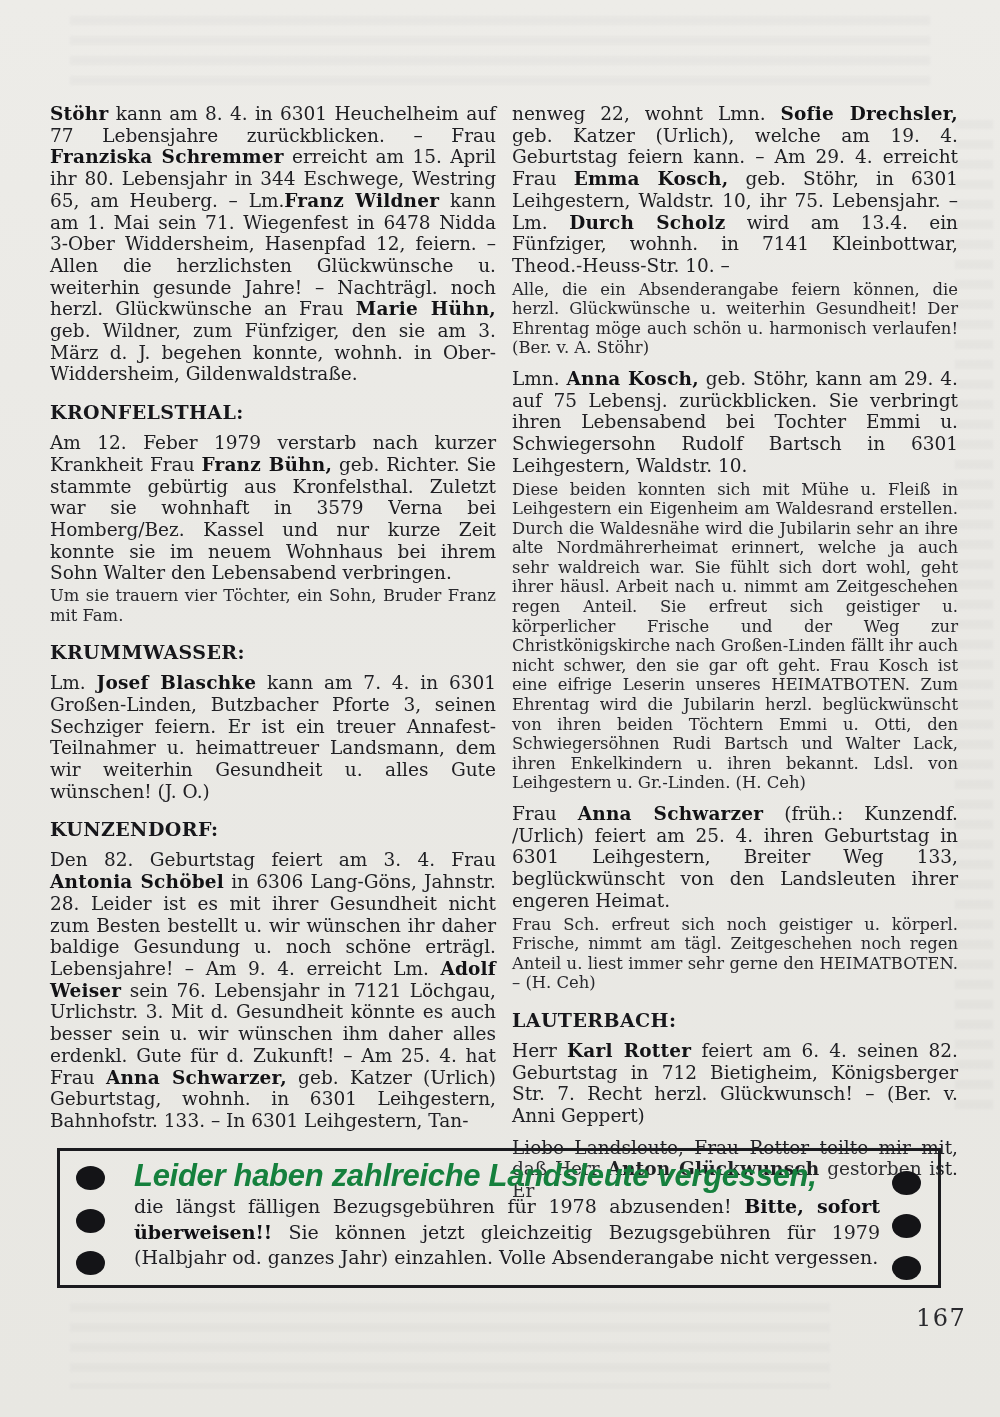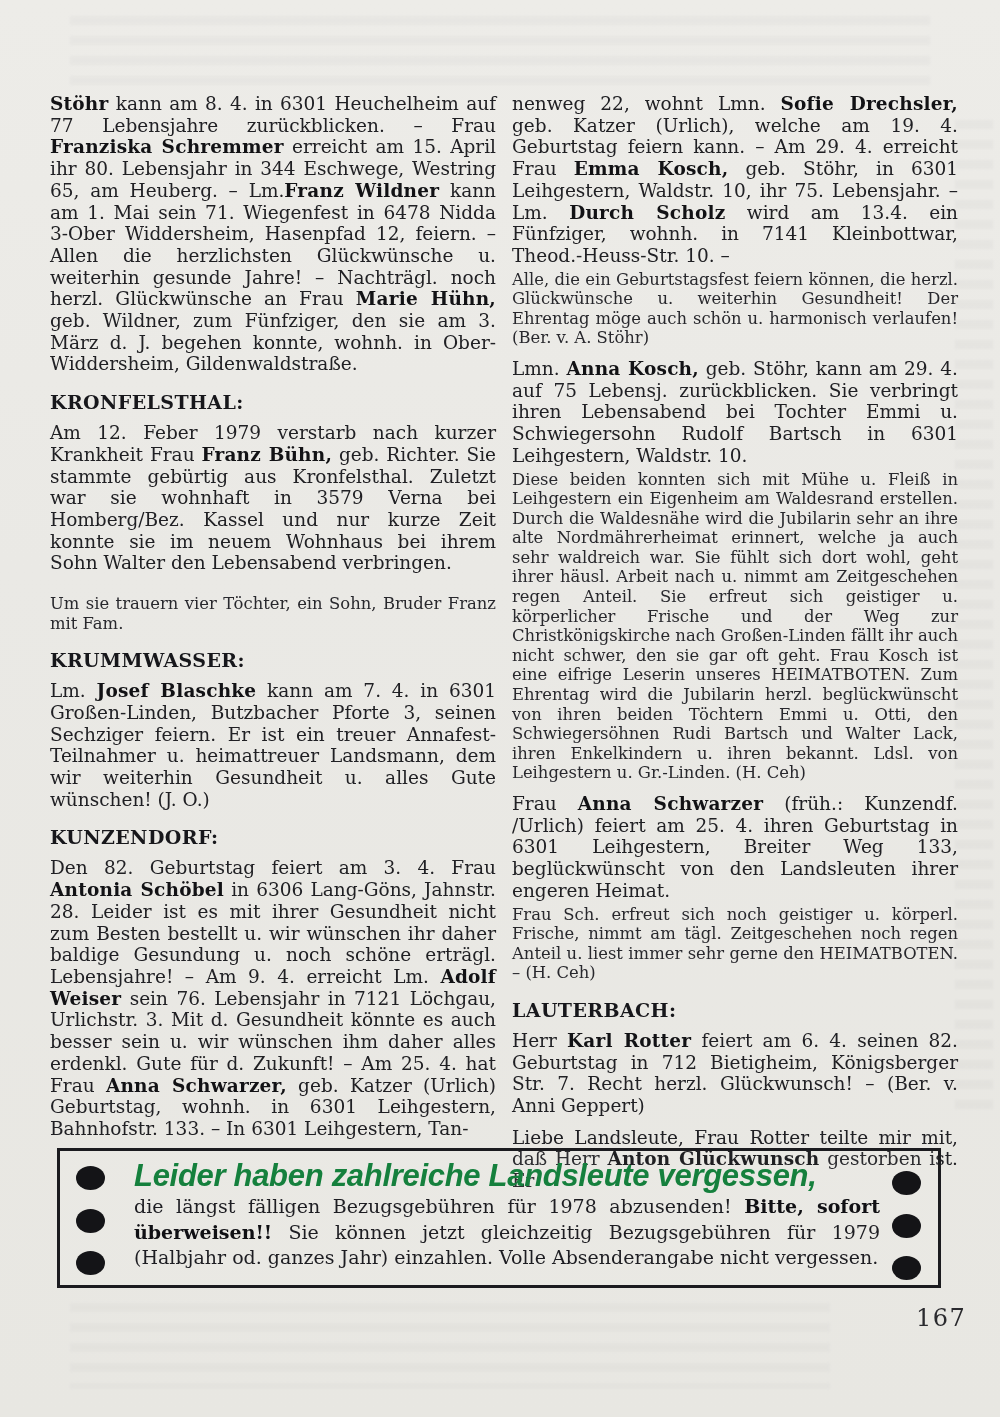--- a/index.html
+++ b/index.html
@@ -14,34 +14,34 @@
     position:absolute;pointer-events:none;
     background:repeating-linear-gradient(180deg,
       rgba(110,110,116,0.085) 0 9px, rgba(0,0,0,0) 9px 20px);
     filter:blur(1.4px);
   }
   .ghost.g-top{top:16px;left:70px;width:860px;height:78px;opacity:.5;}
   .ghost.g-mid{top:120px;left:955px;width:38px;height:1000px;opacity:.6;}
   .ghost.g-bottom{top:1303px;left:70px;width:760px;height:86px;opacity:.45;}
 
   .columns{
-    position:absolute;top:93px;left:50px;width:912px;
+    position:absolute;top:103px;left:50px;width:912px;
     display:flex;gap:16px;
   }
   .col{width:446px;}
 
   p{margin:0;}
   .p-main{
     font-size:18.5px;line-height:21.7px;text-align:justify;
     color:#202024;
   }
   .p-main b{color:#121215;letter-spacing:.2px;}
   .p-note{
     font-size:16.4px;line-height:19.6px;text-align:justify;
-    color:#28282d;margin-top:20px;
+    color:#28282d;margin-top:2px;
   }
   .sect-heading{
     font-size:19px;font-weight:bold;letter-spacing:.4px;
     color:#17171b;margin:16px 0 9px 0;
   }
   .mt10{margin-top:10px;}
   .mt3{margin-top:3px;}
 
   
   .notice-box{
@@ -97,21 +97,21 @@
 
     <h2 class="sect-heading">KRUMMWASSER:</h2>
     <p class="p-main">Lm. <b>Josef Blaschke</b> kann am 7. 4. in 6301 Großen-Linden, Butzbacher Pforte 3, seinen Sechziger feiern. Er ist ein treuer Annafest-Teilnahmer u. heimattreuer Landsmann, dem wir weiterhin Gesundheit u. alles Gute wünschen! (J. O.)</p>
 
     <h2 class="sect-heading">KUNZENDORF:</h2>
     <p class="p-main">Den 82. Geburtstag feiert am 3. 4. Frau <b>Antonia Schöbel</b> in 6306 Lang-Göns, Jahnstr. 28. Leider ist es mit ihrer Gesundheit nicht zum Besten bestellt u. wir wünschen ihr daher baldige Gesundung u. noch schöne erträgl. Lebensjahre! – Am 9. 4. erreicht Lm. <b>Adolf Weiser</b> sein 76. Lebensjahr in 7121 Löchgau, Urlichstr. 3. Mit d. Gesundheit könnte es auch besser sein u. wir wünschen ihm daher alles erdenkl. Gute für d. Zukunft! – Am 25. 4. hat Frau <b>Anna Schwarzer,</b> geb. Katzer (Urlich) Geburtstag, wohnh. in 6301 Leihgestern, Bahnhofstr. 133. – In 6301 Leihgestern, Tan-</p>
   </div>
 
   <div class="col">
     <p class="p-main">nenweg 22, wohnt Lmn. <b>Sofie Drechsler,</b> geb. Katzer (Urlich), welche am 19. 4. Geburtstag feiern kann. – Am 29. 4. erreicht Frau <b>Emma Kosch,</b> geb. Stöhr, in 6301 Leihgestern, Waldstr. 10, ihr 75. Lebensjahr. – Lm. <b>Durch Scholz</b> wird am 13.4. ein Fünfziger, wohnh. in 7141 Kleinbottwar, Theod.-Heuss-Str. 10. –</p>
-    <p class="p-note mt3">Alle, die ein Geburtstagsfest feiern können, die herzl. Glückwünsche u. weiterhin Gesundheit! Der Ehrentag möge auch schön u. harmonisch verlaufen! (Ber. v. A. Stöhr)</p>
+    <p class="p-note mt3">Alle, die ein Absenderangabe feiern können, die herzl. Glückwünsche u. weiterhin Gesundheit! Der Ehrentag möge auch schön u. harmonisch verlaufen! (Ber. v. A. Stöhr)</p>
 
     <p class="p-main mt10">Lmn. <b>Anna Kosch,</b> geb. Stöhr, kann am 29. 4. auf 75 Lebensj. zurückblicken. Sie verbringt ihren Lebensabend bei Tochter Emmi u. Schwiegersohn Rudolf Bartsch in 6301 Leihgestern, Waldstr. 10.</p>
     <p class="p-note mt3">Diese beiden konnten sich mit Mühe u. Fleiß in Leihgestern ein Eigenheim am Waldesrand erstellen. Durch die Waldesnähe wird die Jubilarin sehr an ihre alte Nordmährerheimat erinnert, welche ja auch sehr waldreich war. Sie fühlt sich dort wohl, geht ihrer häusl. Arbeit nach u. nimmt am Zeitgeschehen regen Anteil. Sie erfreut sich geistiger u. körperlicher Frische und der Weg zur Christkönigskirche nach Großen-Linden fällt ihr auch nicht schwer, den sie gar oft geht. Frau Kosch ist eine eifrige Leserin unseres HEIMATBOTEN. Zum Ehrentag wird die Jubilarin herzl. beglückwünscht von ihren beiden Töchtern Emmi u. Otti, den Schwiegersöhnen Rudi Bartsch und Walter Lack, ihren Enkelkindern u. ihren bekannt. Ldsl. von Leihgestern u. Gr.-Linden. (H. Ceh)</p>
 
     <p class="p-main mt10">Frau <b>Anna Schwarzer</b> (früh.: Kunzendf. /Urlich) feiert am 25. 4. ihren Geburtstag in 6301 Leihgestern, Breiter Weg 133, beglückwünscht von den Landsleuten ihrer engeren Heimat.</p>
     <p class="p-note mt3">Frau Sch. erfreut sich noch geistiger u. körperl. Frische, nimmt am tägl. Zeitgeschehen noch regen Anteil u. liest immer sehr gerne den HEIMATBOTEN. – (H. Ceh)</p>
 
     <h2 class="sect-heading">LAUTERBACH:</h2>
     <p class="p-main">Herr <b>Karl Rotter</b> feiert am 6. 4. seinen 82. Geburtstag in 712 Bietigheim, Königsberger Str. 7. Recht herzl. Glückwunsch! – (Ber. v. Anni Geppert)</p>
     <p class="p-main mt10">Liebe Landsleute, Frau Rotter teilte mir mit, daß Herr <b>Anton Glückwunsch</b> gestorben ist. Er</p>

